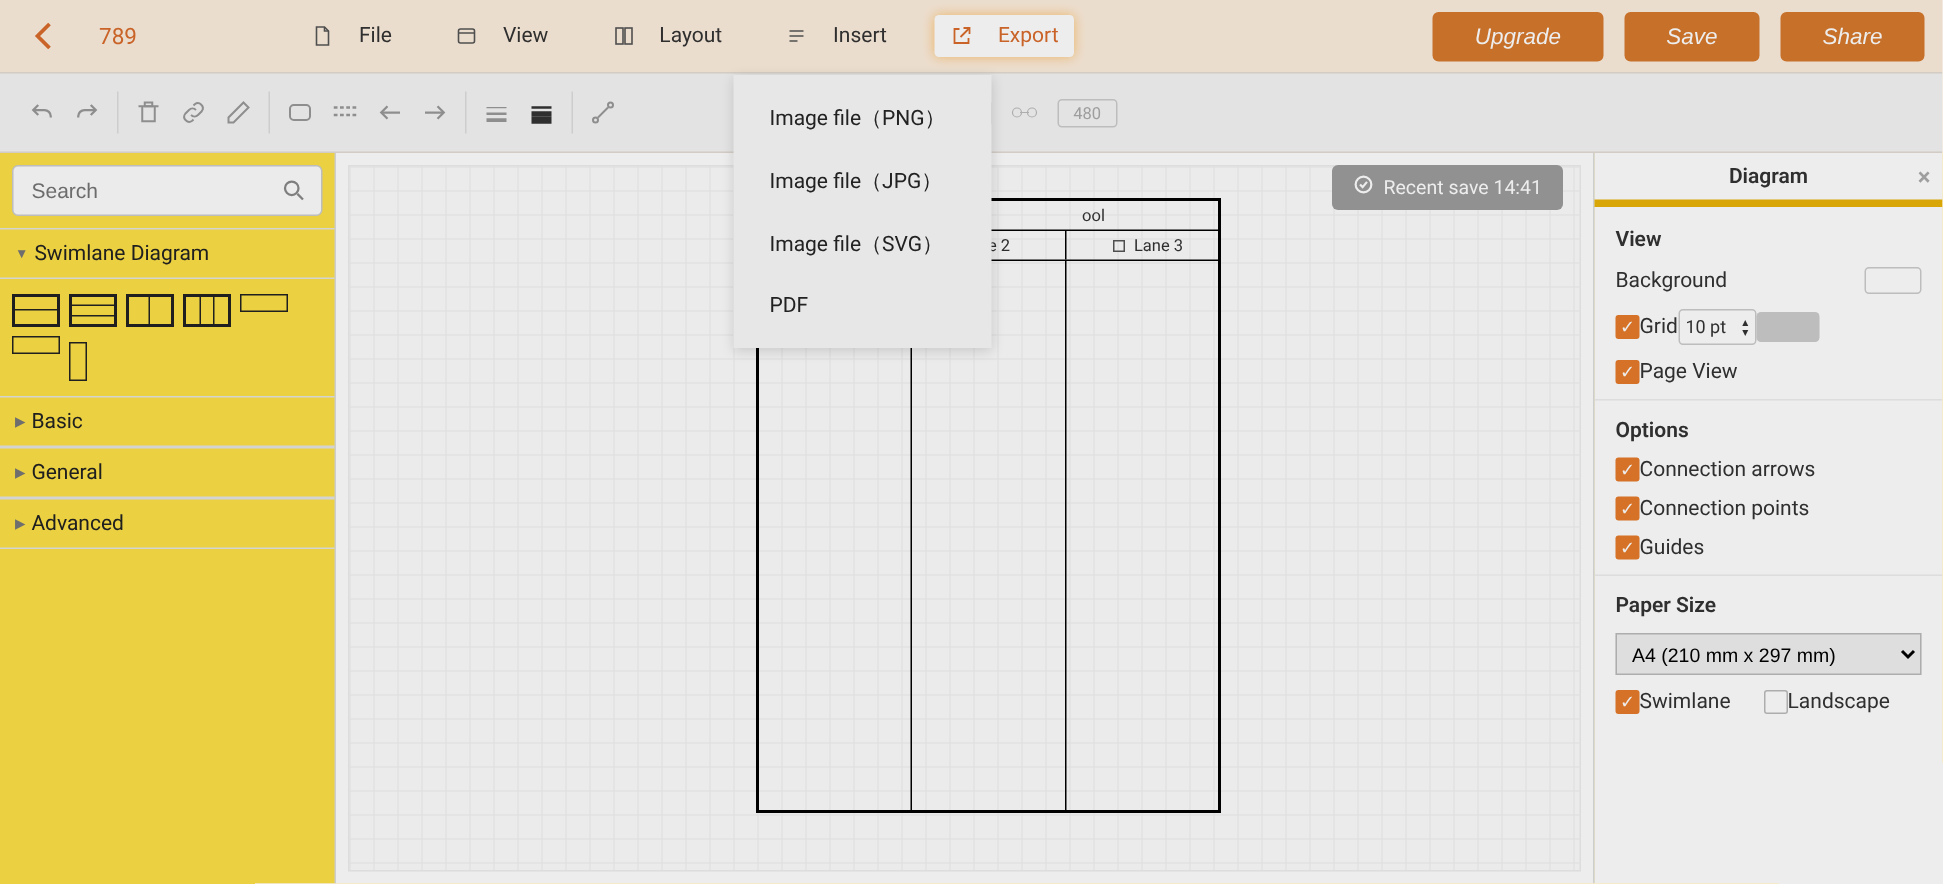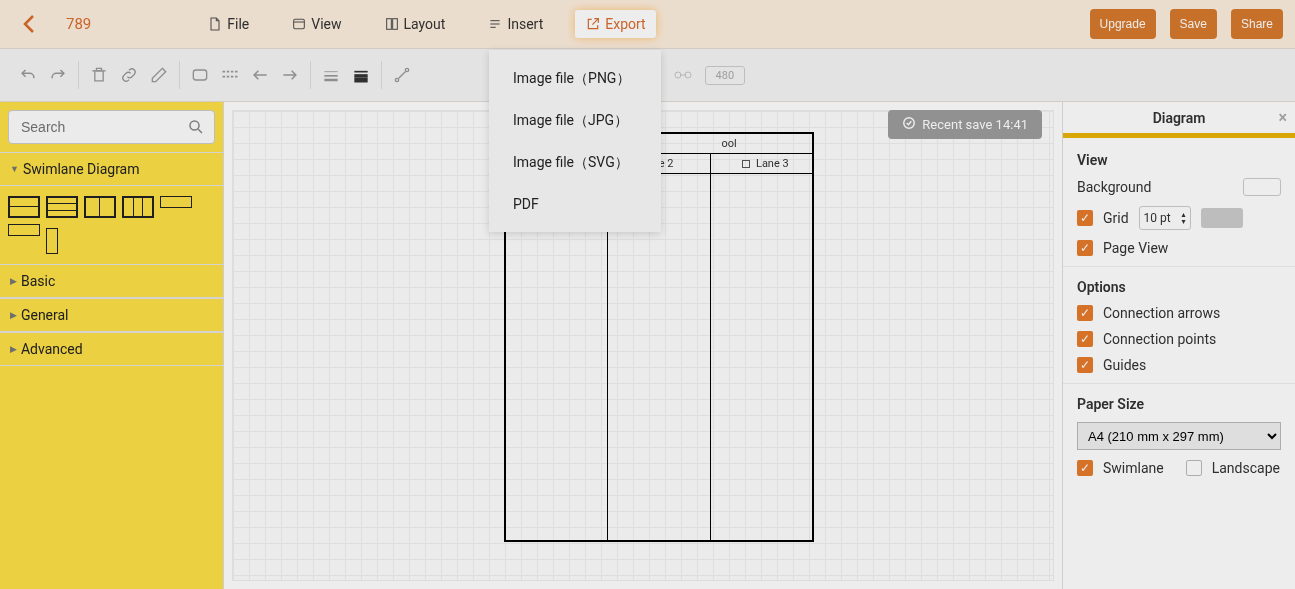--- a/index.html
+++ b/index.html
@@ -36,36 +36,36 @@
   cursor:pointer;
 }
 .doc-title {
   color: #d96b2b;
   font-size: 15px;
   margin-left: 8px;
   margin-right: 90px;
 }
 .menu-items { display:flex; gap: 22px; align-items: center; }
 .menu-item {
-  display:flex; align-items:center; gap:4px;
+  display:flex; align-items:center; gap:16px;
   font-size: 14px; color:#333; cursor:pointer;
   padding: 6px 10px; border-radius:3px;justify-content:space-between;
 }
 .menu-item.active {
   background: #fff;
   box-shadow: 0 0 8px rgba(253,190,100,0.9);
   color: #d96b2b;
 }
 .menu-icon { width:16px; height:16px; display:inline-flex; align-items:center; justify-content:center; }
 .menu-icon svg { width:16px; height:16px; }
 .spacer { flex: 1; }
 .right-buttons { display:flex; gap:14px; }
 .btn {
   background:#d7792d; color:#fff; border:none; border-radius:4px;
-  font-size:12px; padding: 8px 10px; cursor:pointer;
+  font-size:15px; padding: 8px 28px; cursor:pointer;font-style:italic;
 }
 
 .toolbar {
   height: 54px;
   background: #f5f5f5;
   border-top: 1px solid #e2dcd3;
   border-bottom: 1px solid #e2dcd3;
   display:flex; align-items:center; gap: 2px; padding: 0 14px;
   color:#888;
 }
@@ -140,21 +140,21 @@
 .panel-right {
   width:232px; background:#fff; display:flex; flex-direction:column;
 }
 .panel-header {
   display:flex; align-items:center; justify-content:center; position:relative;
   height:36px; border-bottom:5px solid #eab308; font-size:14px; font-weight:600; color:#333;
 }
 .panel-close { position:absolute; right:8px; color:#aaa; font-size:16px; cursor:pointer; }
 .panel-body { padding: 14px 14px 0 14px; font-size:14px; overflow:auto; }
 .section-title { font-weight:600; margin-bottom:10px; }
-.row { display:flex; align-items:center; gap:10px; margin-bottom:10px; font-size:14px; color:#333;}
+.row { display:flex; align-items:center; margin-bottom:10px; font-size:14px; color:#333;}
 .chk { width:16px; height:16px; background:#e67b2a; display:inline-flex; align-items:center; justify-content:center; color:#fff; font-size:12px; border-radius:2px; }
 .chk.empty { background:#fff; border:1px solid #bbb; }
 .bg-swatch { width:38px; height:18px; border:1px solid #ccc; border-radius:3px; background:#fff; }
 .grid-input { width:52px; height:24px; border:1px solid #ccc; border-radius:3px; font-size:12px; padding:0 4px; display:flex; align-items:center; justify-content:space-between;}
 .grid-color { width:42px; height:20px; background:#ccc; border-radius:3px; }
 .hr { border:none; border-top:1px solid #eee; margin: 8px -14px 12px -14px; }
 .paper-select { width:100%; height:28px; border:1px solid #bbb; font-size:13px; padding:0 6px; }
 .orient-row { display:flex; gap:22px; margin-top:10px; }
 
 .export-menu {

